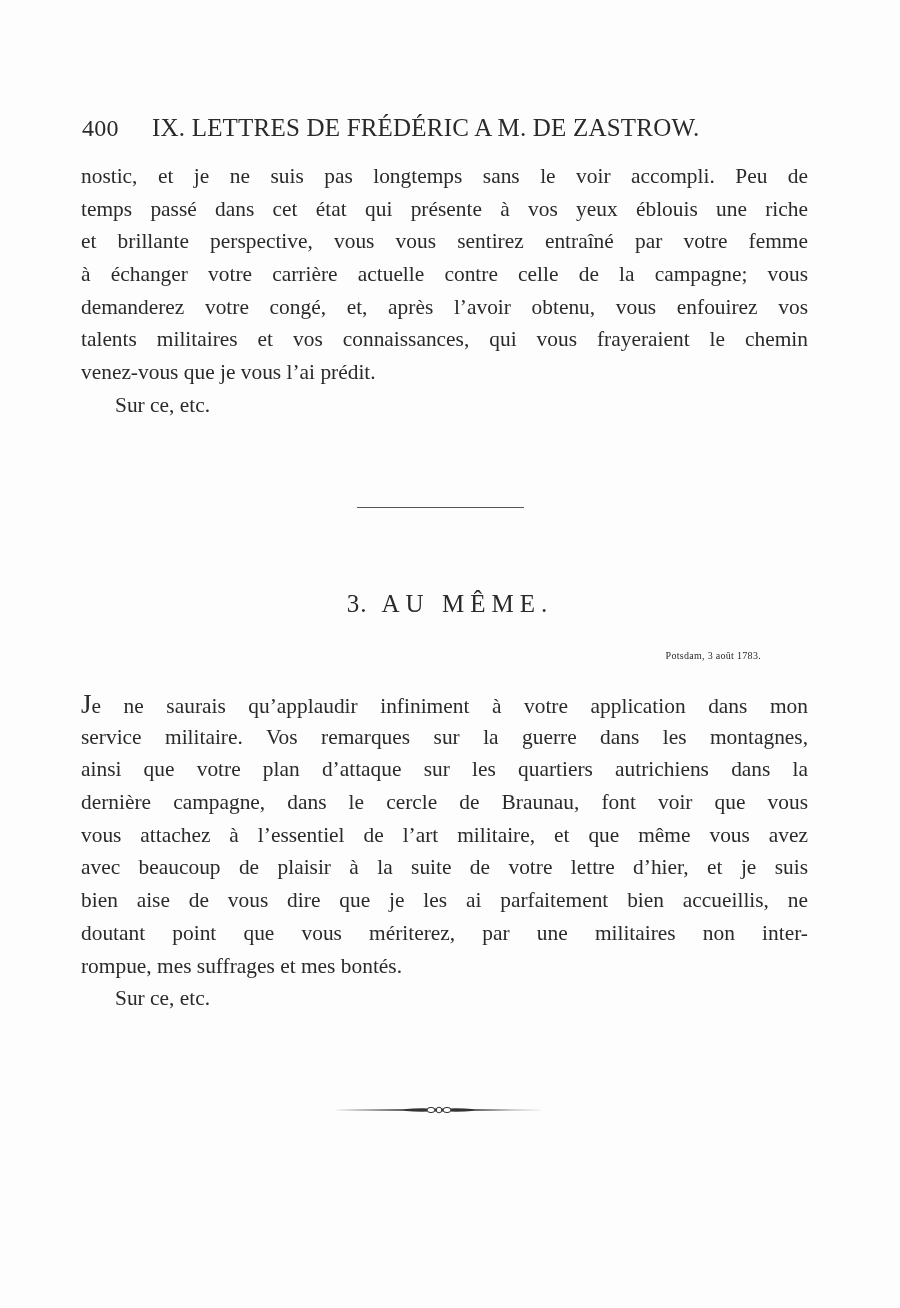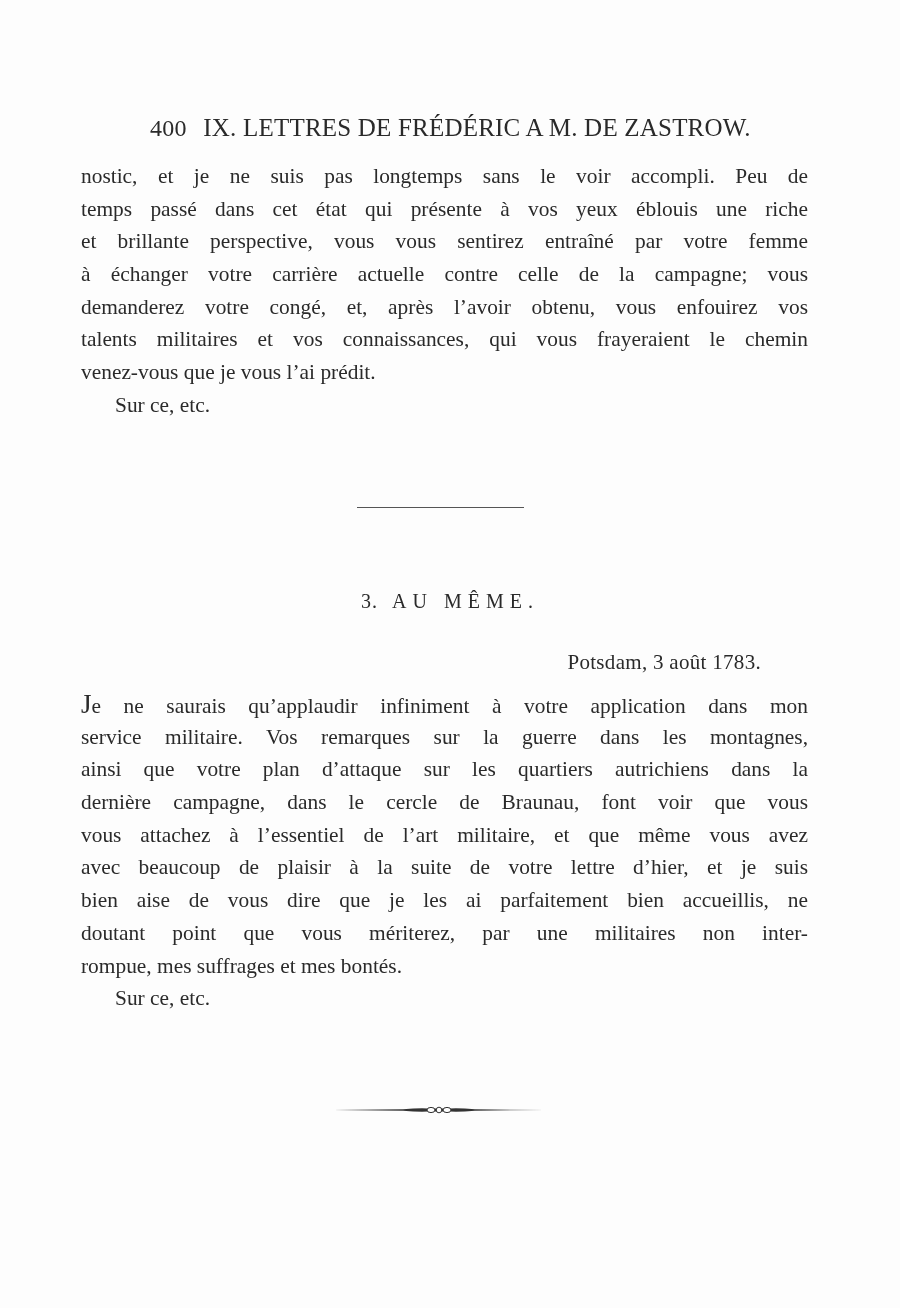--- a/index.html
+++ b/index.html
@@ -5,39 +5,39 @@
   html, body { margin: 0; padding: 0; }
   body {
     width: 900px; height: 1308px; overflow: hidden;
     background: #fdfdfd; position: relative;
     font-family: "Liberation Serif", "DejaVu Serif", serif;
     color: #2a2a2a;
   }
   .page { position: absolute; left: 0; top: 0; width: 900px; height: 1308px; }
   .running-head {
     position: absolute; left: 82px; top: 114px; width: 720px;
-    font-size: 25px; letter-spacing: 0.2px; white-space: nowrap; text-align: center;
+    font-size: 25px; letter-spacing: 0.2px; white-space: nowrap;
   }
   .running-head .folio { display: inline-block; width: 70px; font-size: 24px; }
   .body-text { position: absolute; left: 81px; width: 727px; font-size: 21.4px; line-height: 32.7px; }
   .line { display: block; white-space: nowrap; text-align: justify; text-align-last: justify; height: 32.7px; }
   .line.last { text-align-last: left; }
   .indent { padding-left: 34px; text-align-last: left; }
   #text1 { top: 160px; }
   .rule-short {
     position: absolute; left: 357px; top: 507px; width: 167px; height: 1px;
     background: #555;
   }
   .section-title {
     position: absolute; left: 0; width: 900px; top: 590px; text-align: center;
-    font-size: 20px; letter-spacing: 1px;
+    font-size: 25px; letter-spacing: 1px;
   }
   .section-title .spaced { letter-spacing: 6px; margin-left: 14px; }
   .dateline {
-    position: absolute; right: 139px; top: 650px; font-size: 21px; letter-spacing: 0.3px;
+    position: absolute; right: 139px; top: 650px; font-size: 10px; letter-spacing: 0.3px;
   }
   #text2 { top: 688px; }
   .drop-j { font-size: 27px; }
   .ornament { position: absolute; left: 333px; top: 1103px; width: 212px; height: 14px; }
 </style>
 </head>
 <body>
 
 <div class="page">
 

